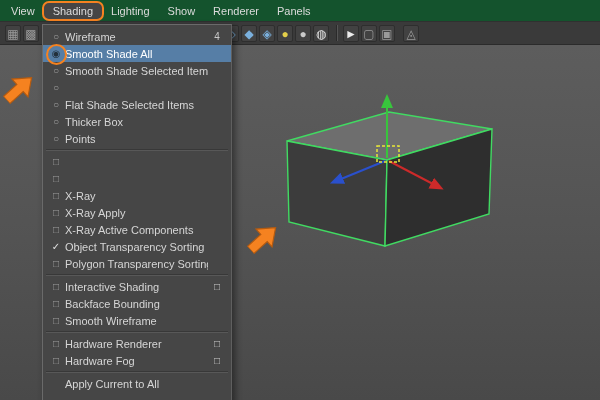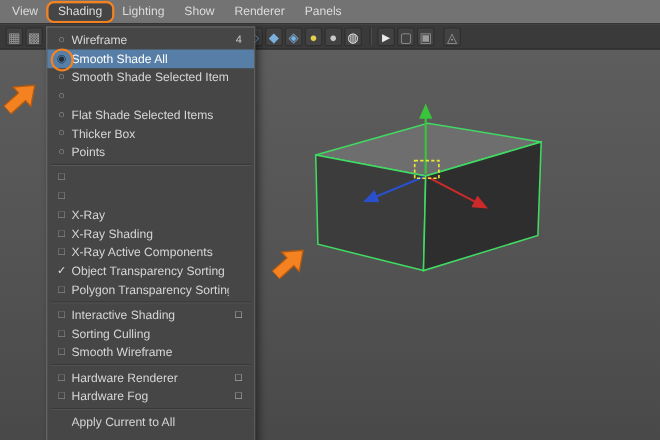--- a/index.html
+++ b/index.html
@@ -4,21 +4,21 @@
 <style>
   html,body{margin:0;padding:0;background:#222;}
   .screen{
     position:relative;width:600px;height:400px;overflow:hidden;
     font-family:"Liberation Sans","DejaVu Sans",sans-serif;
     background:#4f4f4f;user-select:none;
   }
   
   .menubar{
     position:absolute;left:0;top:0;width:600px;height:22px;
-    background:#737373;border-bottom:1px solid #303030;
+    background:#14532d;border-bottom:1px solid #303030;
     display:flex;align-items:center;padding-left:2px;box-sizing:border-box;z-index:20;
   }
   .mb-item{
     position:relative;color:#dcdcdc;font-size:11px;padding:2px 9px;cursor:default;white-space:nowrap;
   }
   .mb-item.open{background:#454545;}
   .annot-rect{
     position:absolute;left:-2px;top:-2px;right:-2px;bottom:-2px;
     border:2px solid #f58220;border-radius:7px;pointer-events:none;
   }
@@ -196,21 +196,21 @@
     </div>
 
     <div class="mrow">
       <span class="mi">□</span>
       <span class="ml">X-Ray</span>
       <span class="mt"></span>
     </div>
 
     <div class="mrow">
       <span class="mi">□</span>
-      <span class="ml">X-Ray Shading</span>
+      <span class="ml">X-Ray Apply</span>
       <span class="mt"></span>
     </div>
 
     <div class="mrow">
       <span class="mi">□</span>
       <span class="ml">X-Ray Active Components</span>
       <span class="mt"></span>
     </div>
 
     <div class="mrow">
@@ -228,21 +228,21 @@
     <div class="msep"></div>
 
     <div class="mrow">
       <span class="mi">□</span>
       <span class="ml">Interactive Shading</span>
       <span class="mt">□</span>
     </div>
 
     <div class="mrow">
       <span class="mi">□</span>
-      <span class="ml">Sorting Culling</span>
+      <span class="ml">Backface Bounding</span>
       <span class="mt"></span>
     </div>
 
     <div class="mrow">
       <span class="mi">□</span>
       <span class="ml">Smooth Wireframe</span>
       <span class="mt"></span>
     </div>
 
 

